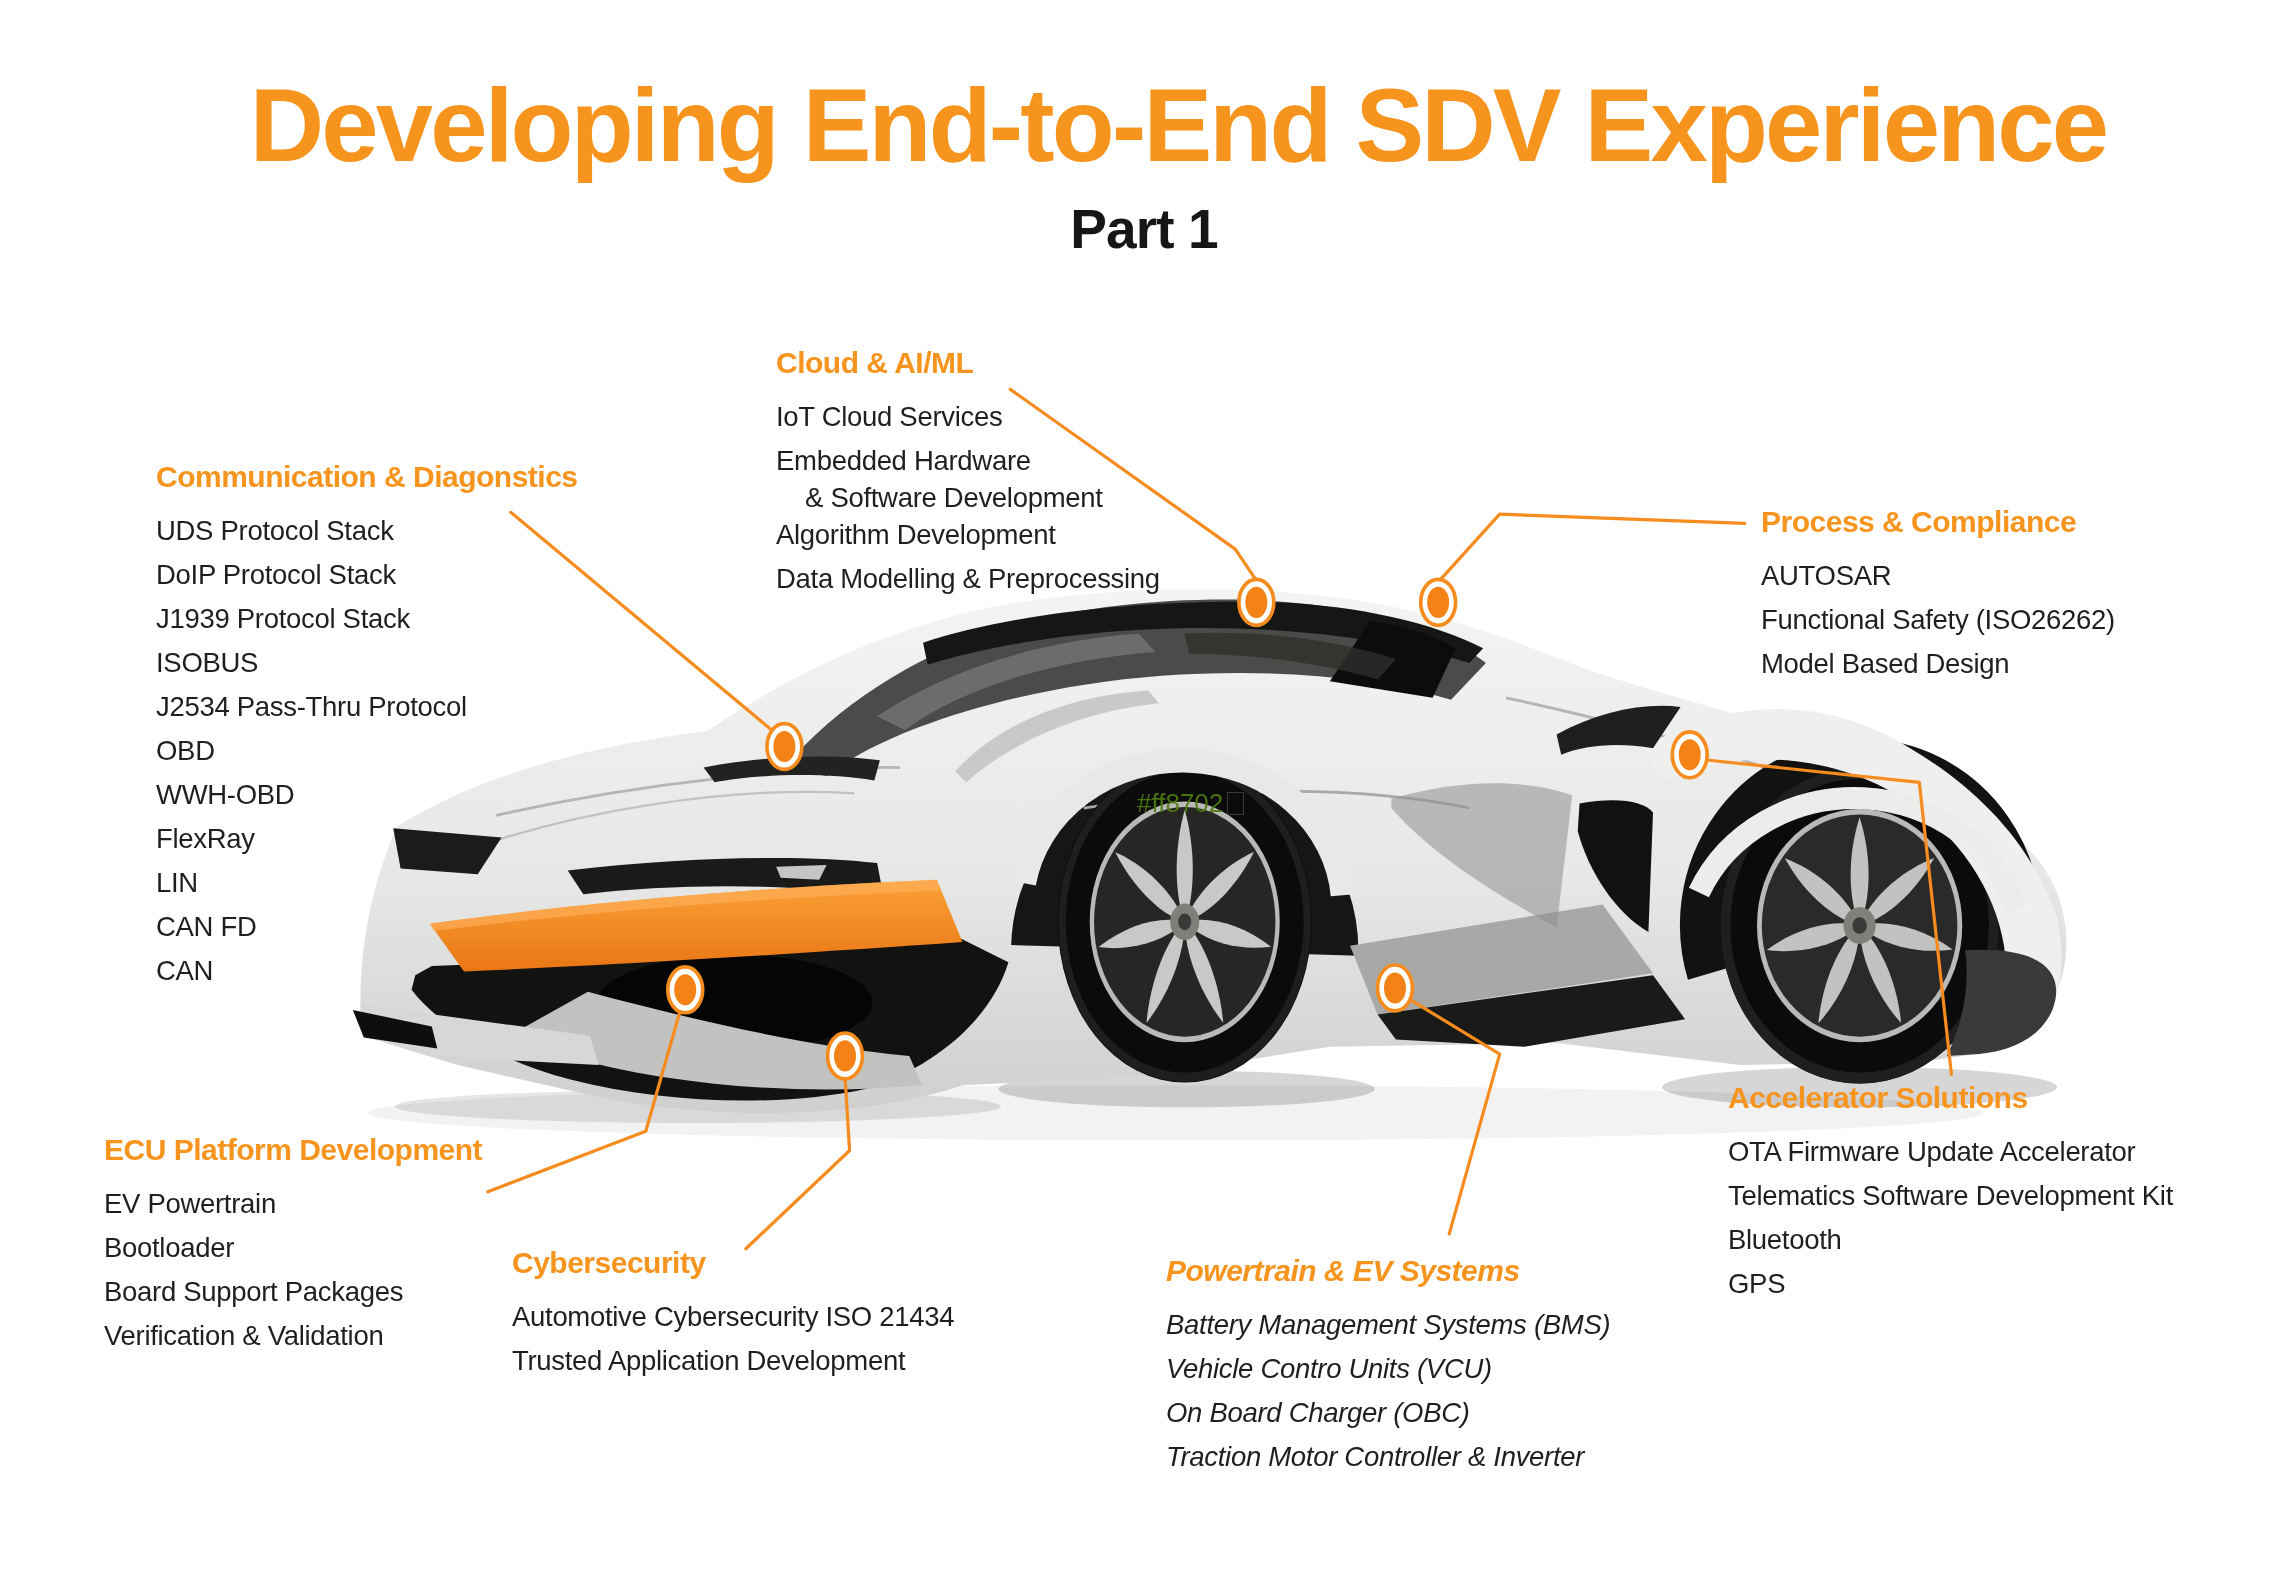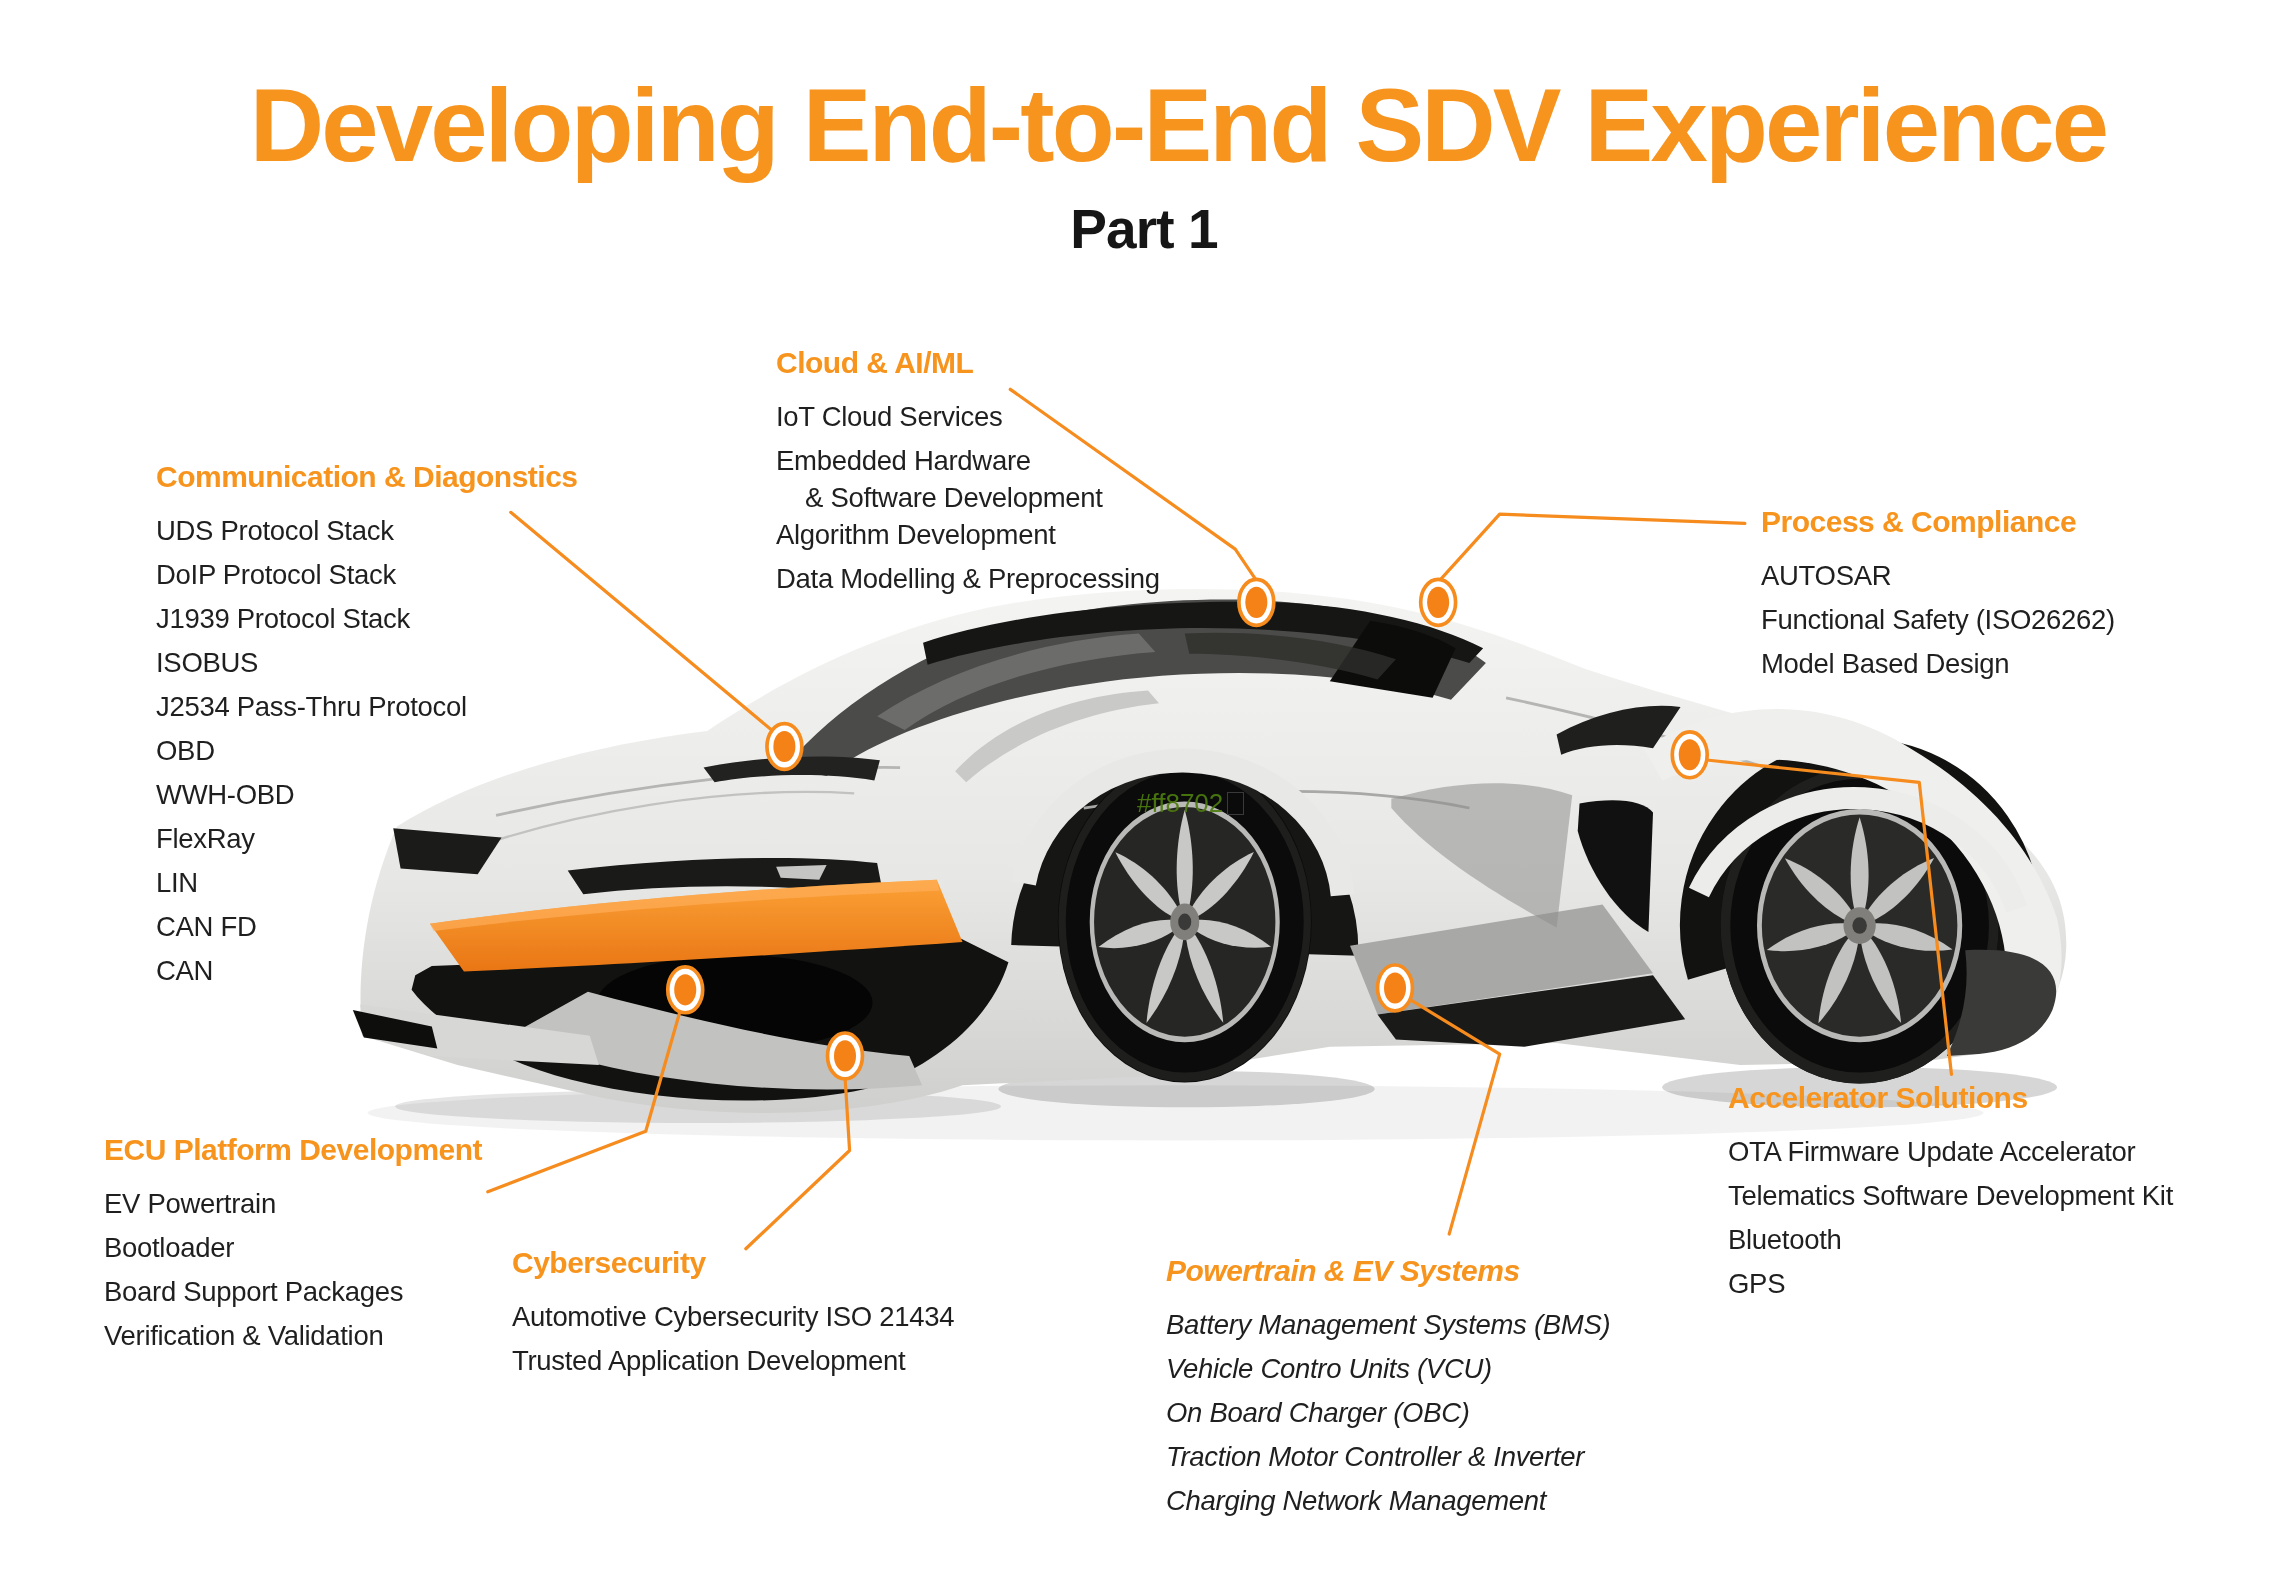--- a/index.html
+++ b/index.html
@@ -244,21 +244,20 @@
     <div class="it">Automotive Cybersecurity ISO 21434</div>
     <div class="it">Trusted Application Development</div>
   </section>
 
   <section class="block" id="b-pwt">
     <h2 class="hd">Powertrain &amp; EV Systems</h2>
     <div class="it">Battery Management Systems (BMS)</div>
     <div class="it">Vehicle Contro Units (VCU)</div>
     <div class="it">On Board Charger (OBC)</div>
     <div class="it">Traction Motor Controller &amp; Inverter</div>
-    <div class="it">Charging Network Management</div>
   </section>
 
   <section class="block" id="b-accel">
     <h2 class="hd">Accelerator Solutions</h2>
     <div class="it">OTA Firmware Update Accelerator</div>
     <div class="it">Telematics Software Development Kit</div>
     <div class="it">Bluetooth</div>
     <div class="it">GPS</div>
   </section>
 

